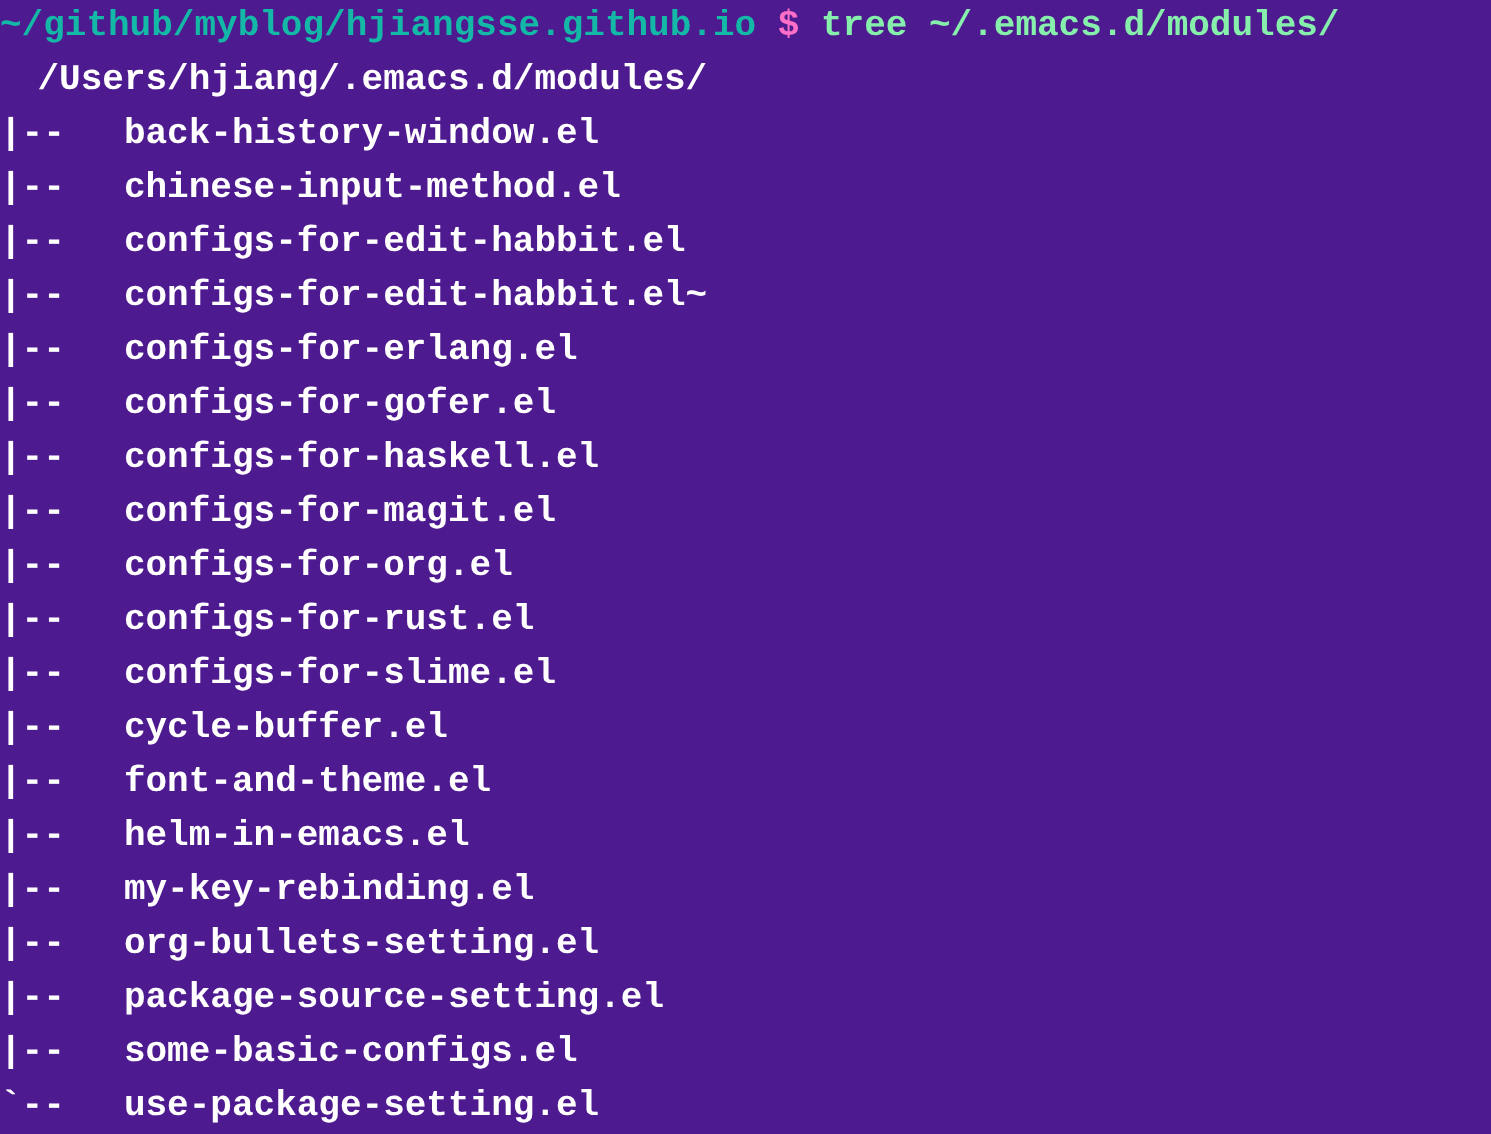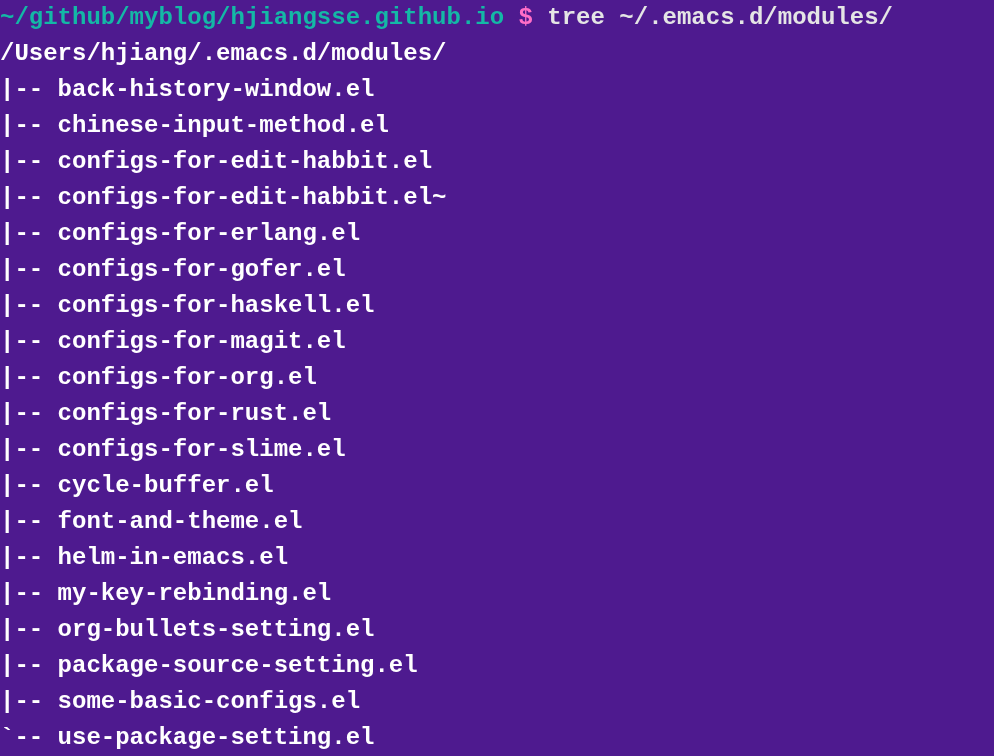--- a/index.html
+++ b/index.html
@@ -22,24 +22,25 @@
     .terminal {
       white-space: pre;
     }
     .prompt-path {
       color: #14b8a6;
     }
     .prompt-dollar {
       color: #ff6ec7;
     }
     .command {
-      color: #e5e5e5;
+      color: #86efac;
     }
     .output {
       color: #ffffff;
+      margin-left: 25px;
     }
     .tree-branch {
       color: #ffffff;
     }
   </style>
 </head>
 <body>
 
 <div class="terminal"><span class="prompt-path">~/github/myblog/hjiangsse.github.io</span><span class="prompt-dollar"> $ </span><span class="command">tree ~/.emacs.d/modules/</span>
 <span class="output">/Users/hjiang/.emacs.d/modules/</span>

